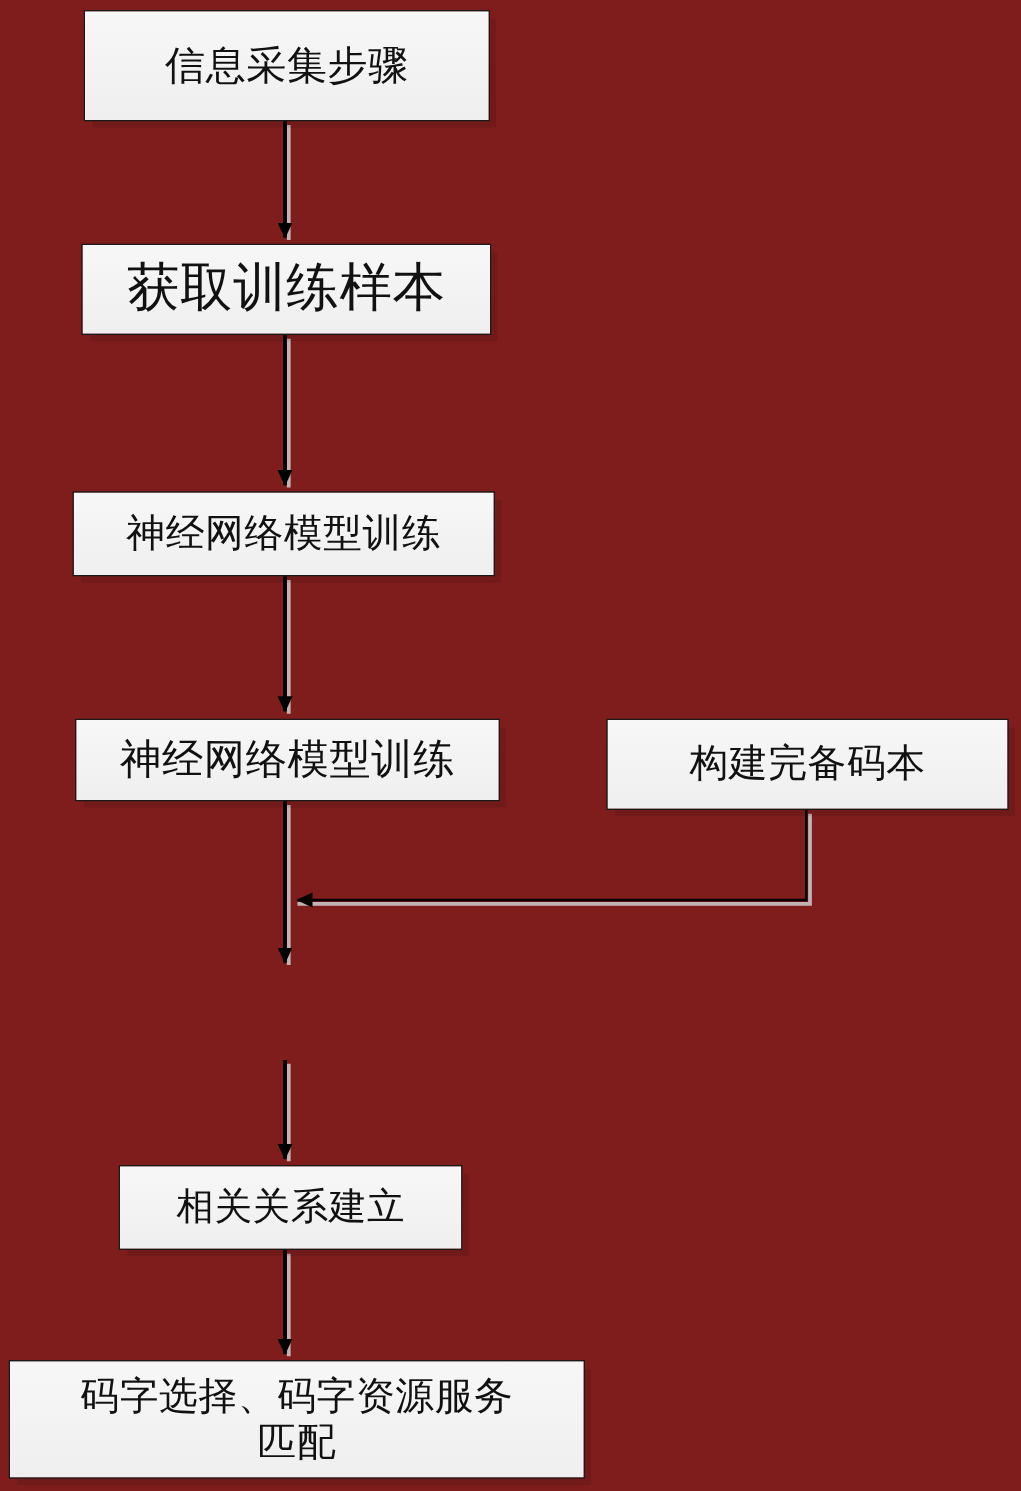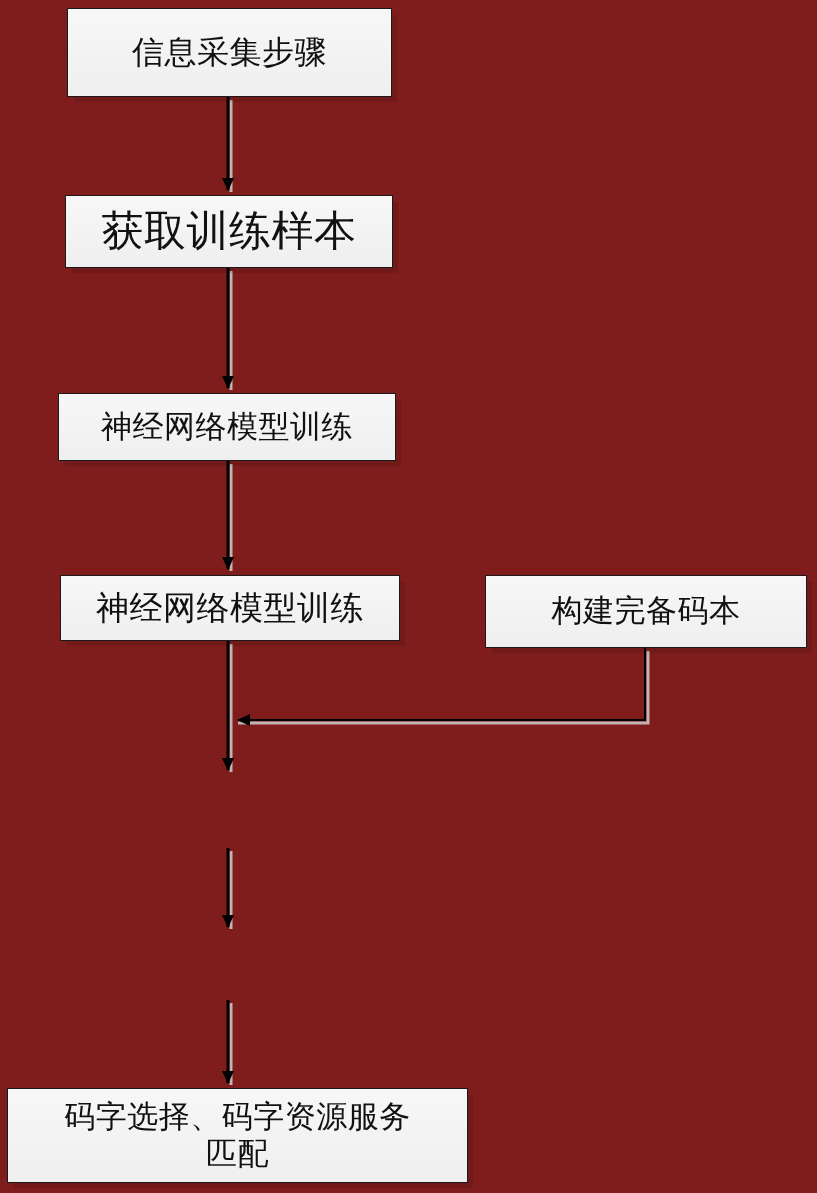--- a/index.html
+++ b/index.html
@@ -99,19 +99,22 @@
 
   <div class="node" style="left:60px; top:575px; width:340px; height:66px; font-size:33px;">
     <span class="node-label">神经网络模型训练</span>
   </div>
 
   <div class="node" style="left:485px; top:575px; width:322px; height:73px; font-size:31px;">
     <span class="node-label">构建完备码本</span>
   </div>
 
 
+  <div class="node" style="left:95px; top:932px; width:275px; height:68px; font-size:30px;">
+    <span class="node-label">相关关系建立</span>
+  </div>
 
   <div class="node" style="left:7px; top:1088px; width:461px; height:95px; font-size:31px;">
     <span class="node-label" style="white-space:pre-line;">码字选择、码字资源服务
 匹配</span>
   </div>
 
 </div>
 
 </body></html>

